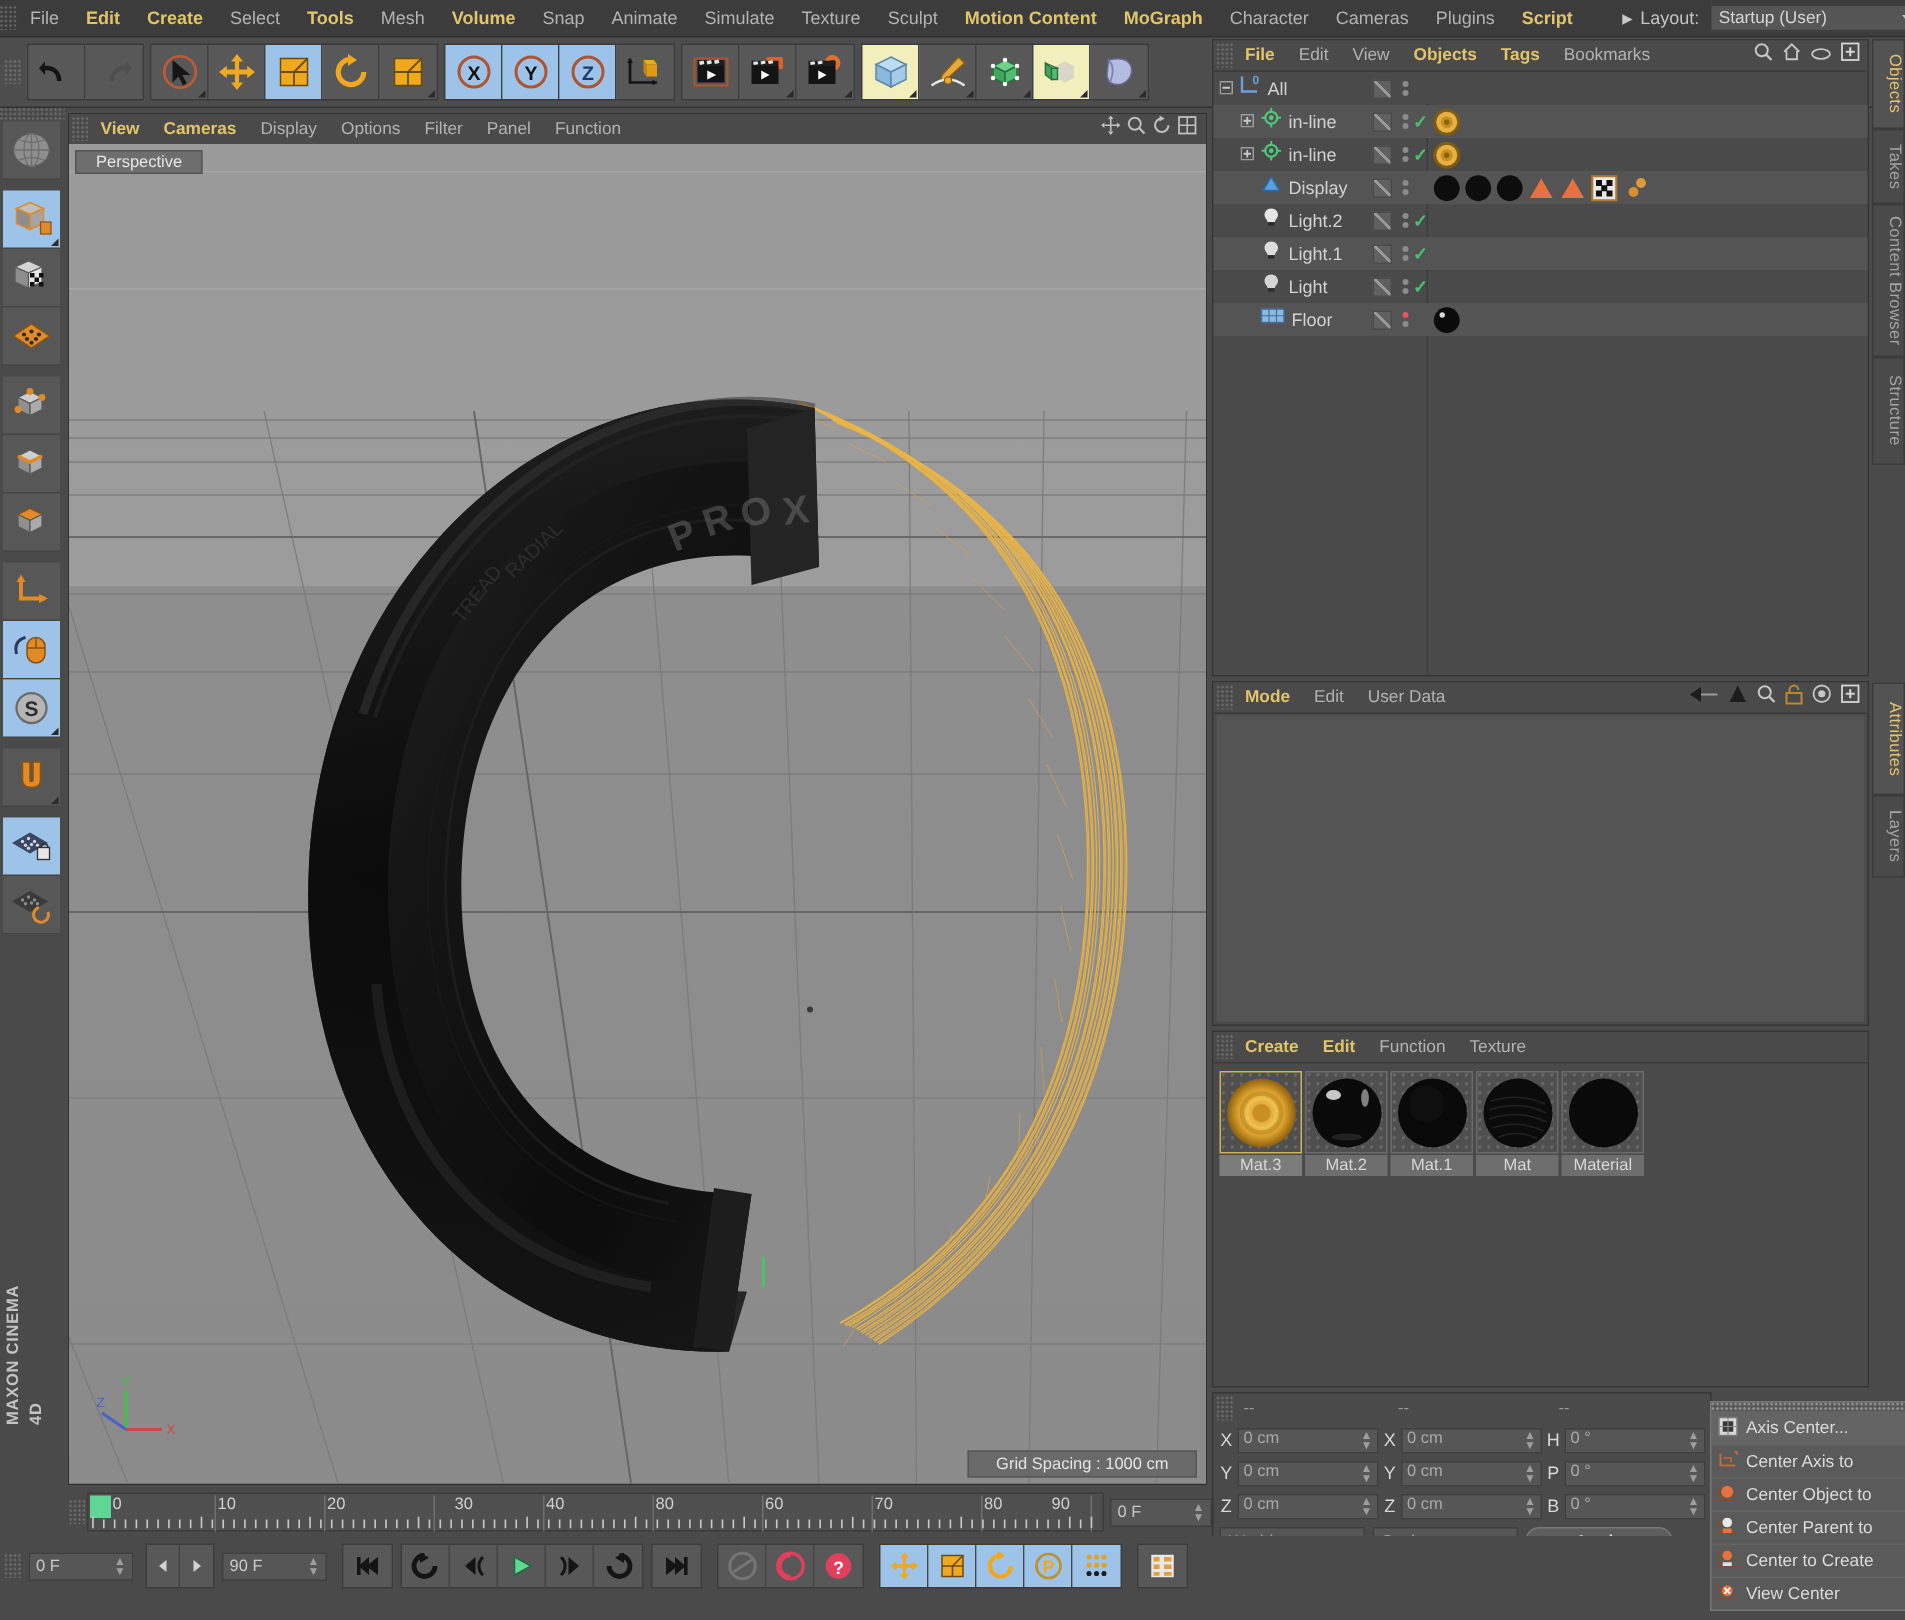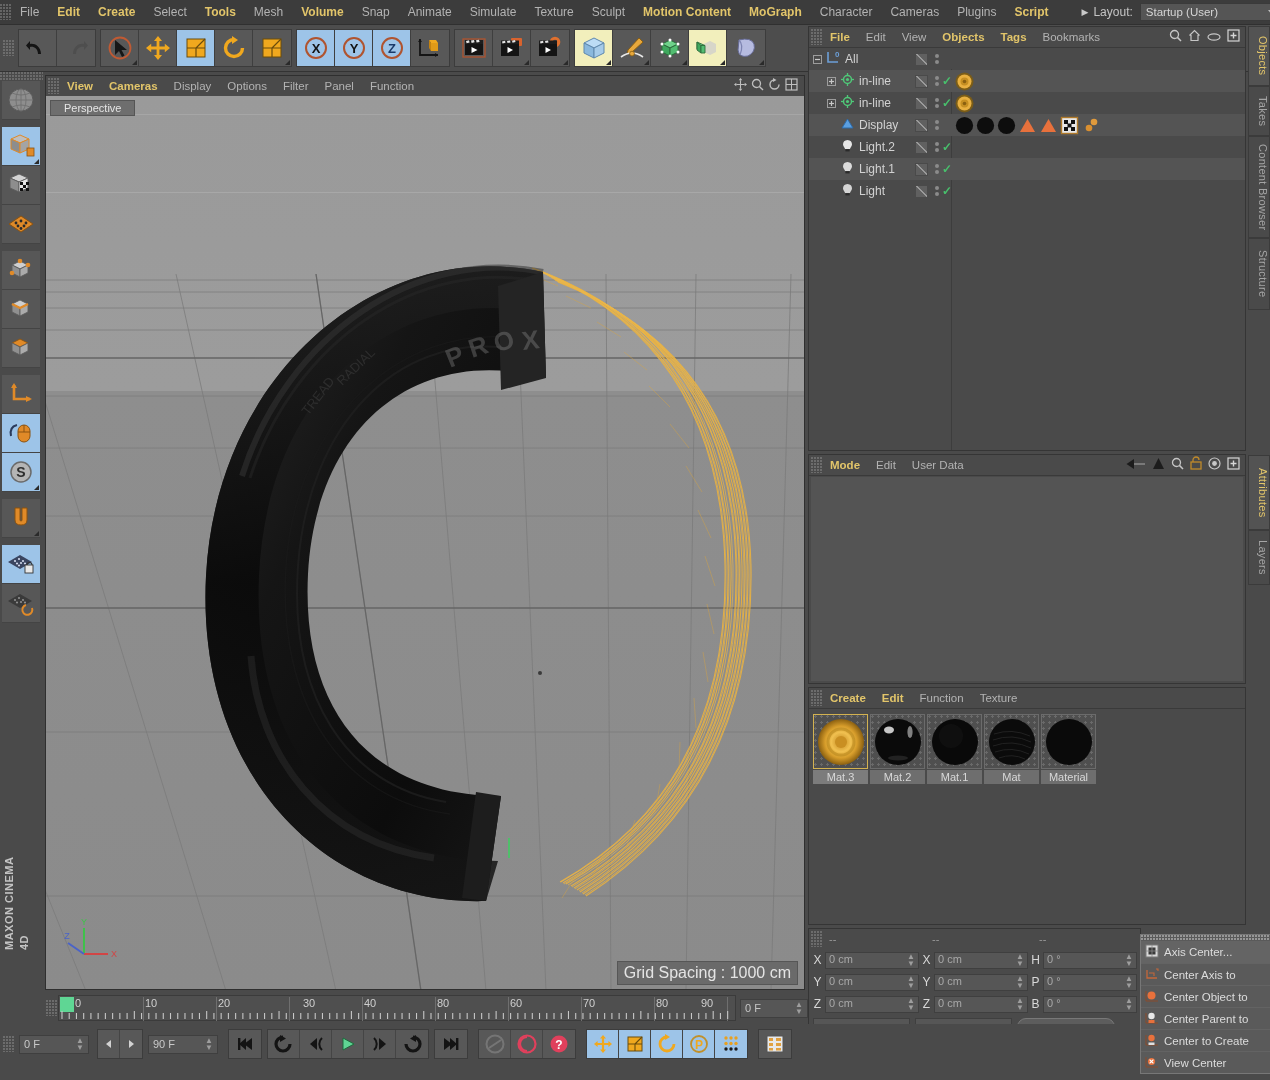--- a/index.html
+++ b/index.html
@@ -119,21 +119,21 @@
   .sky-band { position: absolute; left:0; top: 18px; width: 100%; height: 1px; background:#a6a6a6; }
   .sky-band2 { position: absolute; left:0; top: 96px; width: 100%; height: 1px; background:#a8a8a8; }
   .floor {
     position: absolute; left: 0; top: 295px; width: 100%; height: 600px;
     background: linear-gradient(#8e8e8e 0%, #8b8b8b 100%);
   }
   .grid-svg { position: absolute; inset: 0; }
   .grid-spacing {
     position: absolute; right: 6px; bottom: 6px; z-index: 6;
     background: #6a6a6a; border: 1px solid #565656; color: #e4e4e4;
-    font-size: 16px; padding: 2px 6px;
+    font-size: 11px; padding: 2px 18px;
   }
   .axis-gizmo { position: absolute; left: 18px; bottom: 16px; z-index: 6; }
   .panelbar {
     height: 21px; background: #4a4a4a; display: flex; align-items: center;
     border-bottom: 1px solid #3a3a3a;
   }
   .panelbar .mi { font-size: 11.5px; padding: 0 8px; line-height: 21px; }
   .panelbar .icons { margin-left: auto; display: flex; align-items: center; gap: 6px; padding-right: 5px; }
 
   
@@ -1040,20 +1040,44 @@
         <div class="obj-tagcol">
           <span class="vbox"></span>
           <span class="vis-dots">
               <i class="vis-dot"></i>
               <i class="vis-dot"></i>
             </span>
           <span class="vcheck">✓</span>
         </div>
       </div>
 
+      <div class="obj-row alt">
+        <div class="obj-name" style="padding-left:30px">
+          <span style="width:9px;margin-left:-12px"></span>
+          <span>
+            <svg width="17" height="13" viewBox="0 0 17 13">
+                <rect x="1" y="2" width="15" height="9" fill="#8fb8e0" stroke="#3f6d9c" stroke-width="1"></rect>
+                <path d="M1 6.5 H16 M6 2 V11 M11 2 V11" stroke="#3f6d9c" stroke-width=".8"></path>
+              </svg></span>
+          <span class="txt">Floor</span>
+        </div>
+        <div class="obj-tagcol">
+          <span class="vbox"></span>
+          <span class="vis-dots">
+              <i class="vis-dot red"></i>
+              <i class="vis-dot"></i>
+            </span>
+        </div>
+        <div class="obj-tags">
+          <span class="tagimg"><svg width="19" height="19" viewBox="0 0 19 19">
+                <circle cx="9.5" cy="9.5" r="8.6" fill="#0b0b0b"></circle>
+                <circle cx="6.5" cy="6" r="1.8" fill="#d8d8d8"></circle>
+              </svg></span>
+        </div>
+      </div>
     </div>
   </div>
 
   <div class="attrmgr">
     <div class="panelbar">
       <div class="gripper" style="margin-left:2px"></div>
       <div class="mi m-hl">Mode</div>
       <div class="mi m-dim">Edit</div>
       <div class="mi m-dim">User Data</div>
       <div class="icons">

